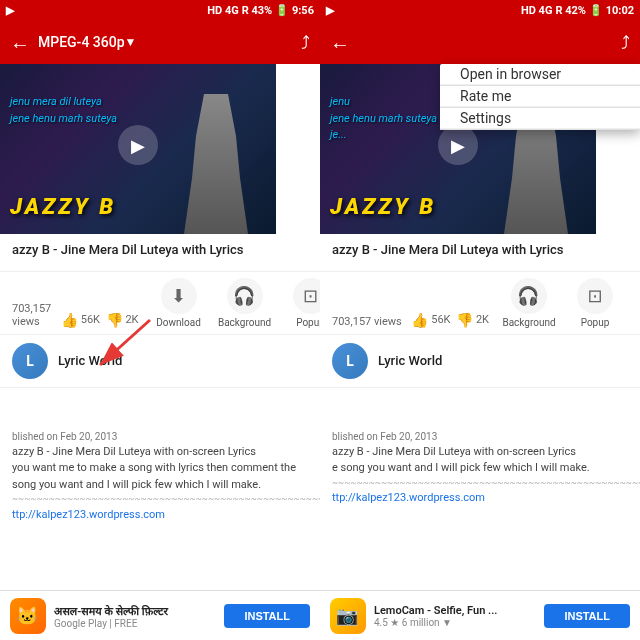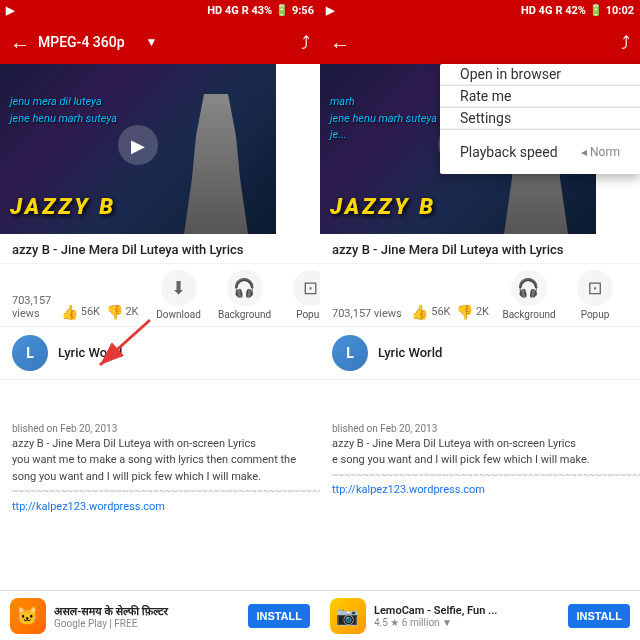--- a/index.html
+++ b/index.html
@@ -48,21 +48,21 @@
       padding: 0 10px;
       gap: 8px;
     }
     .app-bar .back-arrow {
       font-size: 20px;
       cursor: pointer;
     }
     .app-bar .title-area {
       display: flex;
       align-items: center;
-      gap: 21px;
+      gap: 0;
       flex: 1;
     }
     .app-bar .title {
       font-size: 14px;
       font-weight: 500;
       color: white;
     }
     .app-bar .dropdown-arrow {
       font-size: 12px;
       color: white;
@@ -128,21 +128,21 @@
       right: 20px;
       bottom: 0;
       width: 80px;
       height: 140px;
       background: linear-gradient(to bottom, #888 0%, #555 100%);
       clip-path: polygon(35% 0%, 65% 0%, 70% 15%, 75% 30%, 80% 60%, 90% 100%, 10% 100%, 20% 60%, 25% 30%, 30% 15%);
     }
 
     
     .song-info {
-      padding: 8px 12px 4px;
+      padding: 8px 12px 12px;
       border-bottom: 1px solid #eee;
     }
     .song-title {
       font-size: 13px;
       font-weight: 500;
       color: #222;
       line-height: 1.3;
     }
 
     
@@ -246,21 +246,21 @@
       font-size: 18px;
       flex-shrink: 0;
     }
     .ad-text { flex: 1; }
     .ad-title { font-size: 11px; font-weight: 600; color: #222; }
     .ad-subtitle { font-size: 10px; color: #888; }
     .install-btn {
       background: #1a73e8;
       color: white;
       border: none;
-      padding: 6px 8px;
+      padding: 6px 20px;
       border-radius: 4px;
       font-size: 11px;
       font-weight: bold;
       cursor: pointer;
     }
 
     
     .dropdown-overlay {
       position: absolute;
       top: 64px;
@@ -420,21 +420,21 @@
   </div>
 
   <div class="app-bar">
     <span class="back-arrow">←</span>
     <span class="share-icon">⤴</span>
   </div>
 
   <div class="video-area">
     <div class="video-bg">
       <div class="video-overlay-text">
-        <div>marh</div>
+        <div>jenu</div>
         <div>jene henu marh suteya</div>
         <div>je...</div>
       </div>
       <div class="jazzyb-text">JAZZY B</div>
       <div class="play-btn">▶</div>
       <div class="figure-silhouette"></div>
     </div>
   </div>
 
   <div class="song-info">
@@ -486,18 +486,14 @@
     <button class="install-btn">INSTALL</button>
   </div>
 
   <div class="dropdown-overlay">
     <div class="dropdown-item">Open in browser</div>
     <div class="divider"></div>
     <div class="dropdown-item">Rate me</div>
     <div class="divider"></div>
     <div class="dropdown-item">Settings</div>
     <div class="divider"></div>
-    <div class="playback-item">
-      <span class="playback-speed-label">Playback speed</span>
-      <span class="playback-speed-value">◂ <span>Norm</span></span>
-    </div>
   </div>
 </div>
 
 </body></html>

